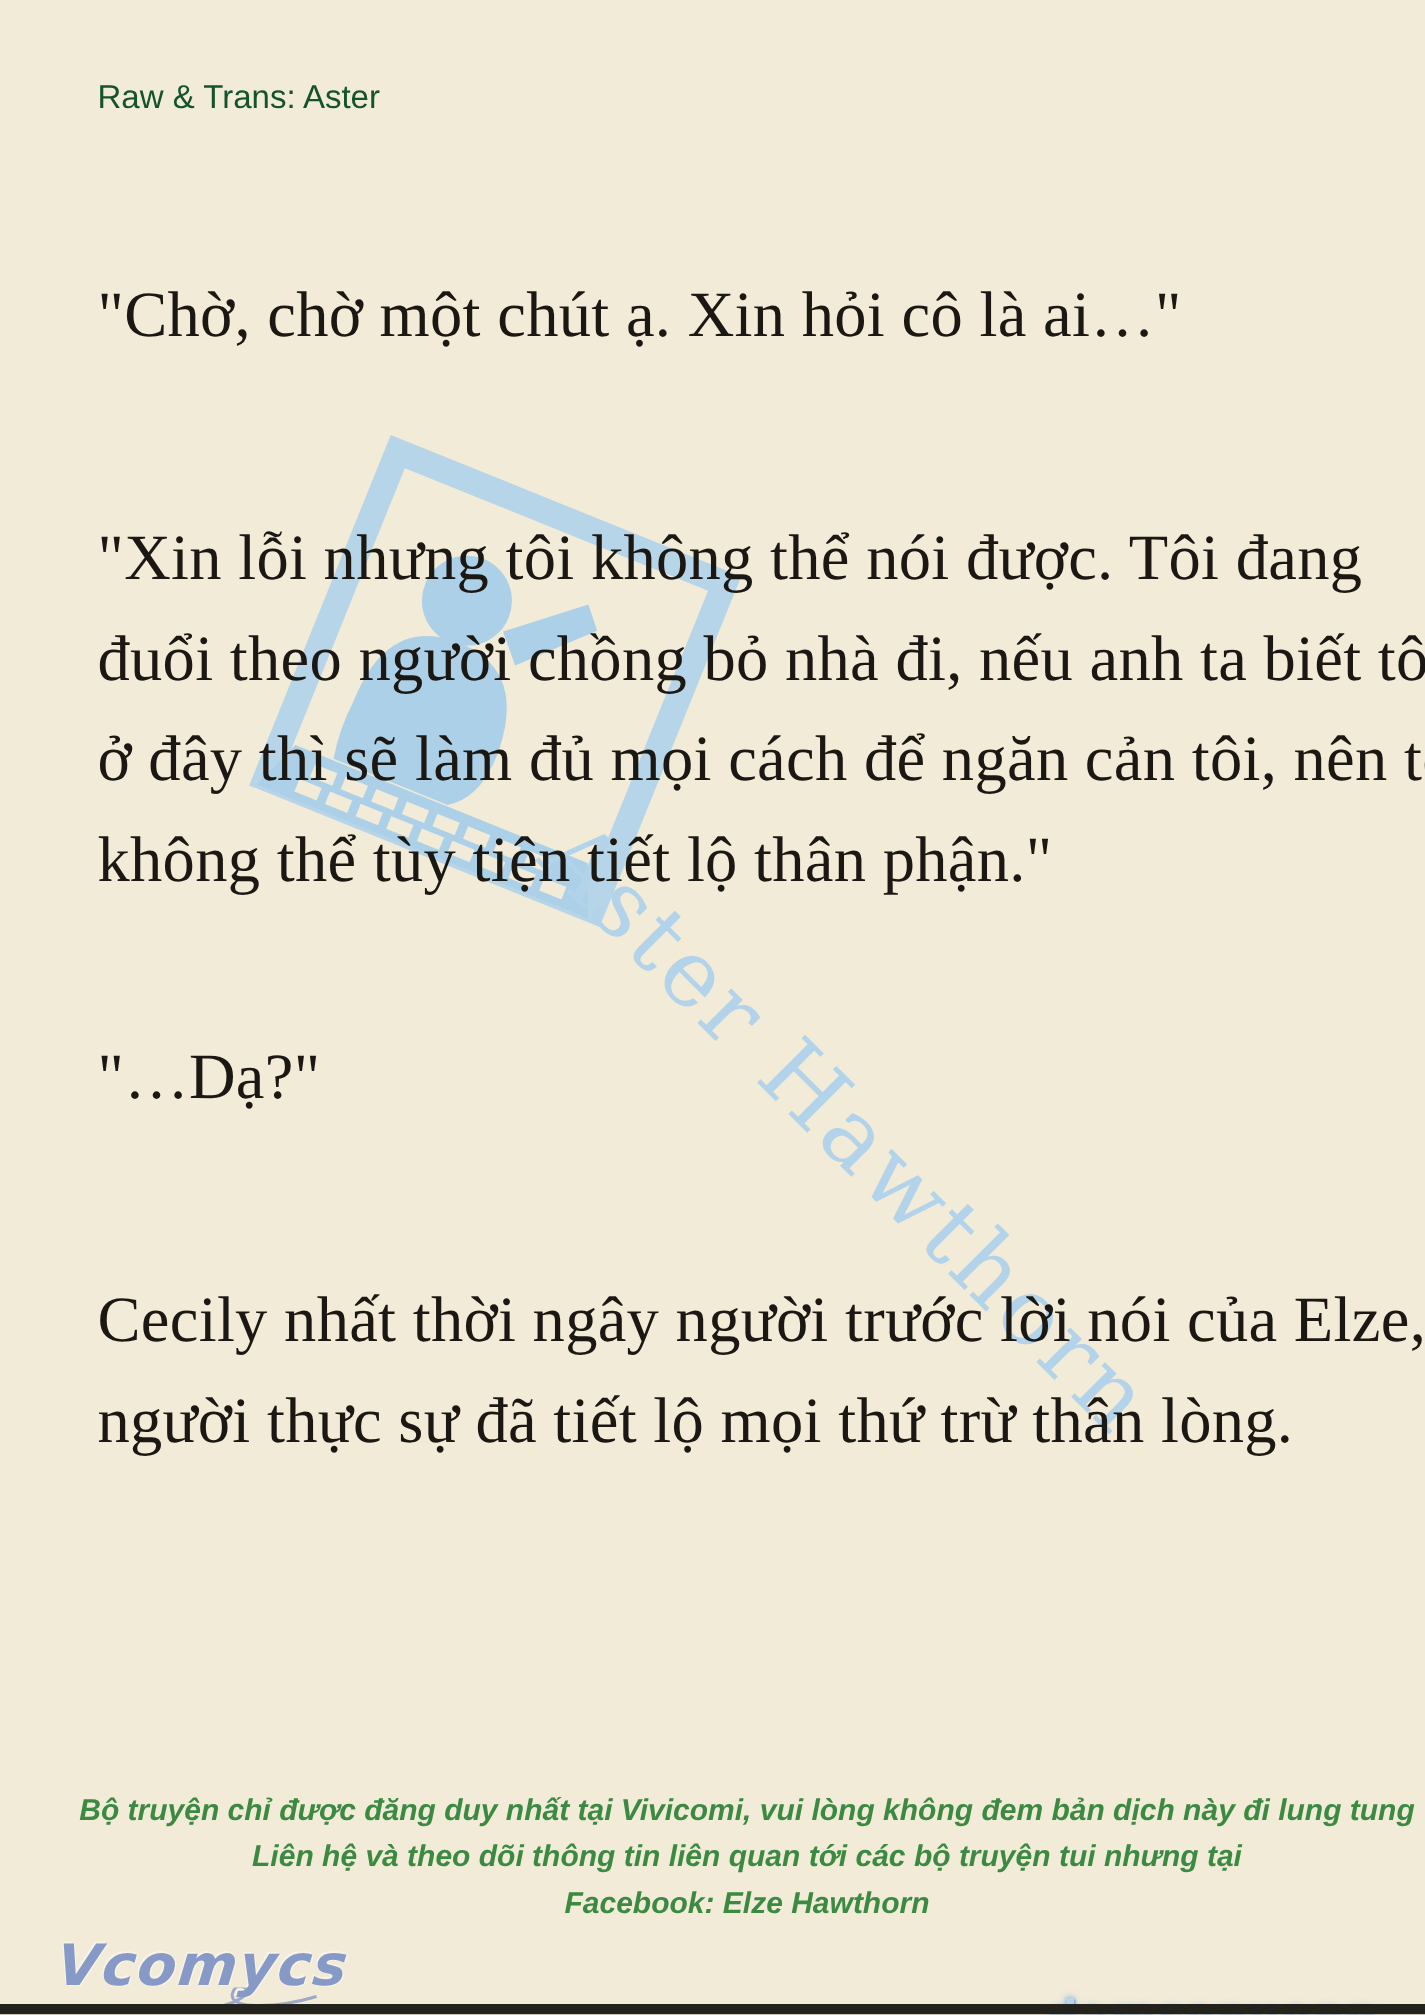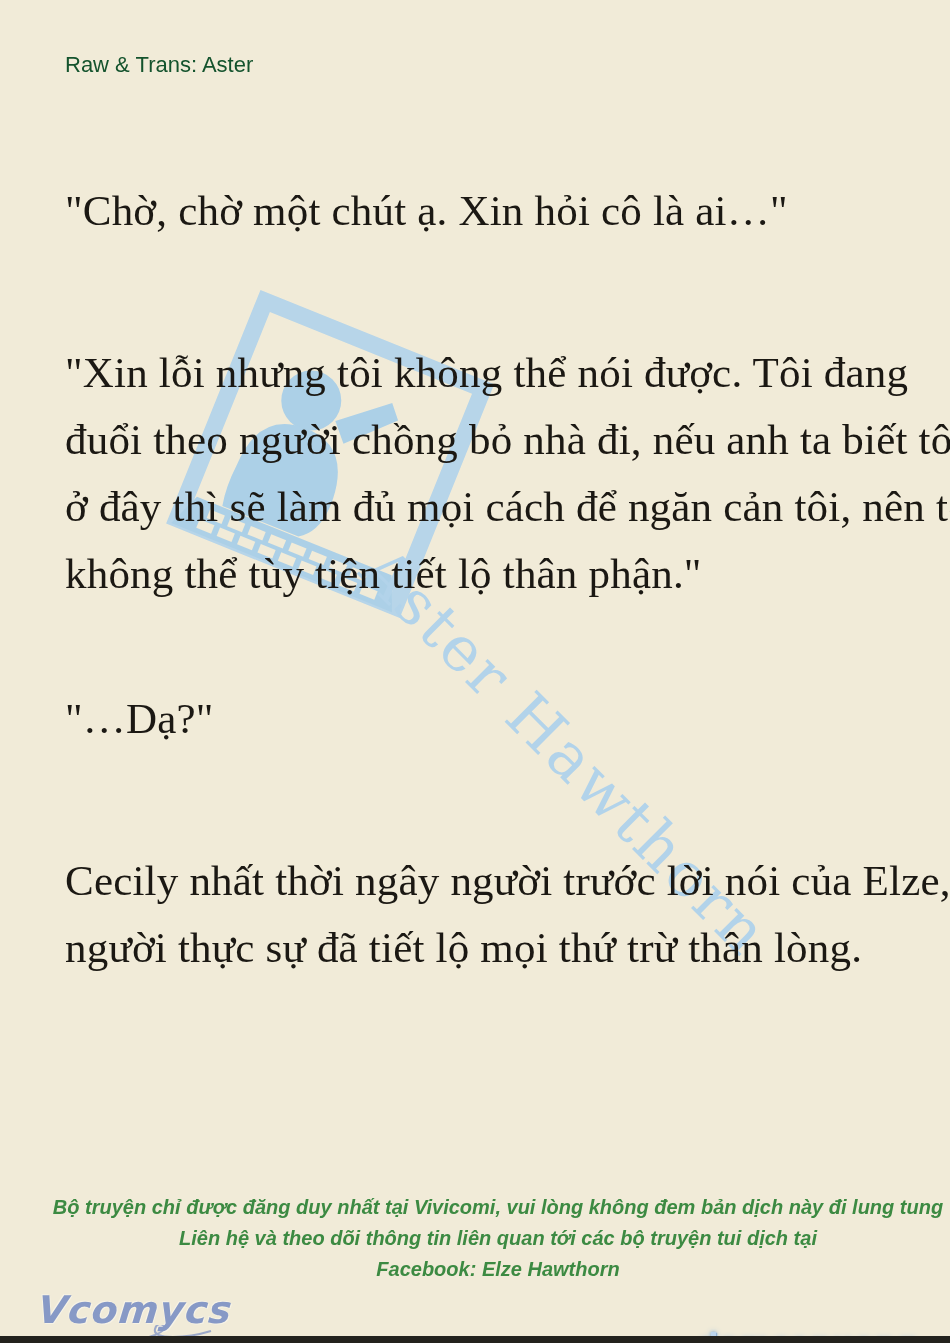--- a/index.html
+++ b/index.html
@@ -138,21 +138,21 @@
     <div class="line">"…Dạ?"</div>
   </div>
 
   <div class="para p4">
     <div class="line">Cecily nhất thời ngây người trước lời nói của Elze,</div>
     <div class="line">người thực sự đã tiết lộ mọi thứ trừ thân lòng.</div>
   </div>
 
   <div class="footer-notice">
     <div>Bộ truyện chỉ được đăng duy nhất tại Vivicomi, vui lòng không đem bản dịch này đi lung tung</div>
-    <div>Liên hệ và theo dõi thông tin liên quan tới các bộ truyện tui dịch tại</div>
+    <div>Liên hệ và theo dõi thông tin liên quan tới các bộ truyện tui nhưng tại</div>
     <div>Facebook: Elze Hawthorn</div>
   </div>
 
   <div class="vcomycs">Vcomycs</div>
   <svg class="vcomycs-swirl" viewBox="0 0 120 16" aria-hidden="true">
     <path d="M5 12 q30 8 55 -2 q14 -6 8 -10 q-6 -3 -8 4 q-2 8 18 8 q18 0 38 -6" fill="none" stroke="#8799c6" stroke-width="2" opacity="0.8"></path>
   </svg>
 
   <div class="damconuong">damconuong</div>
 

